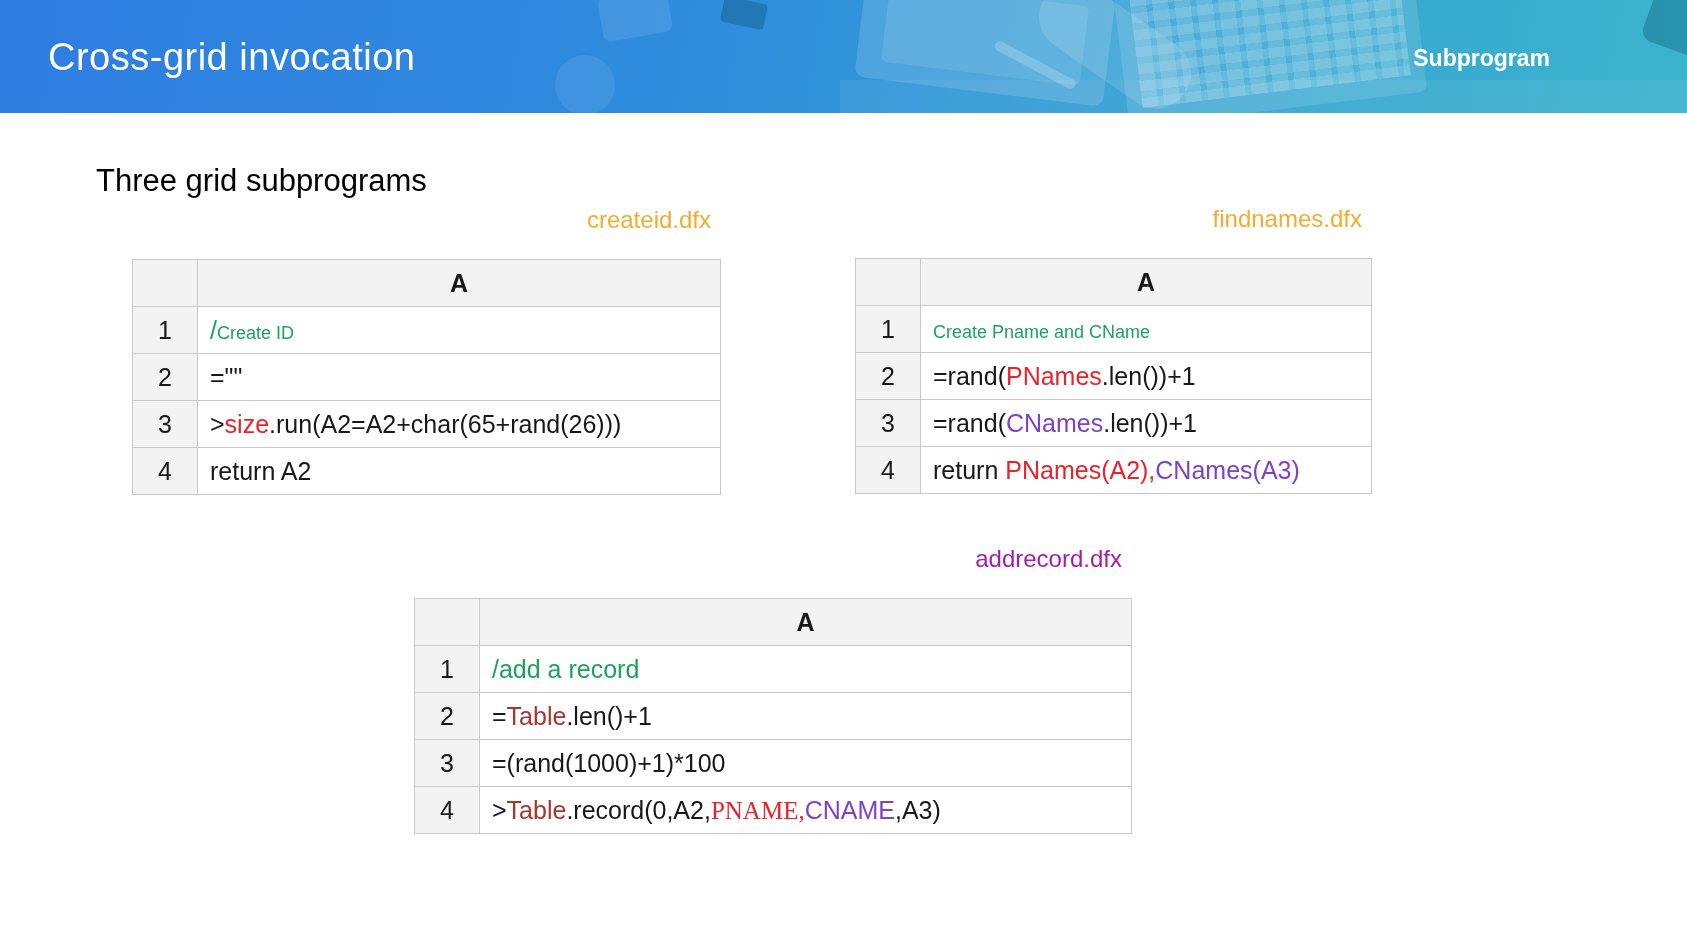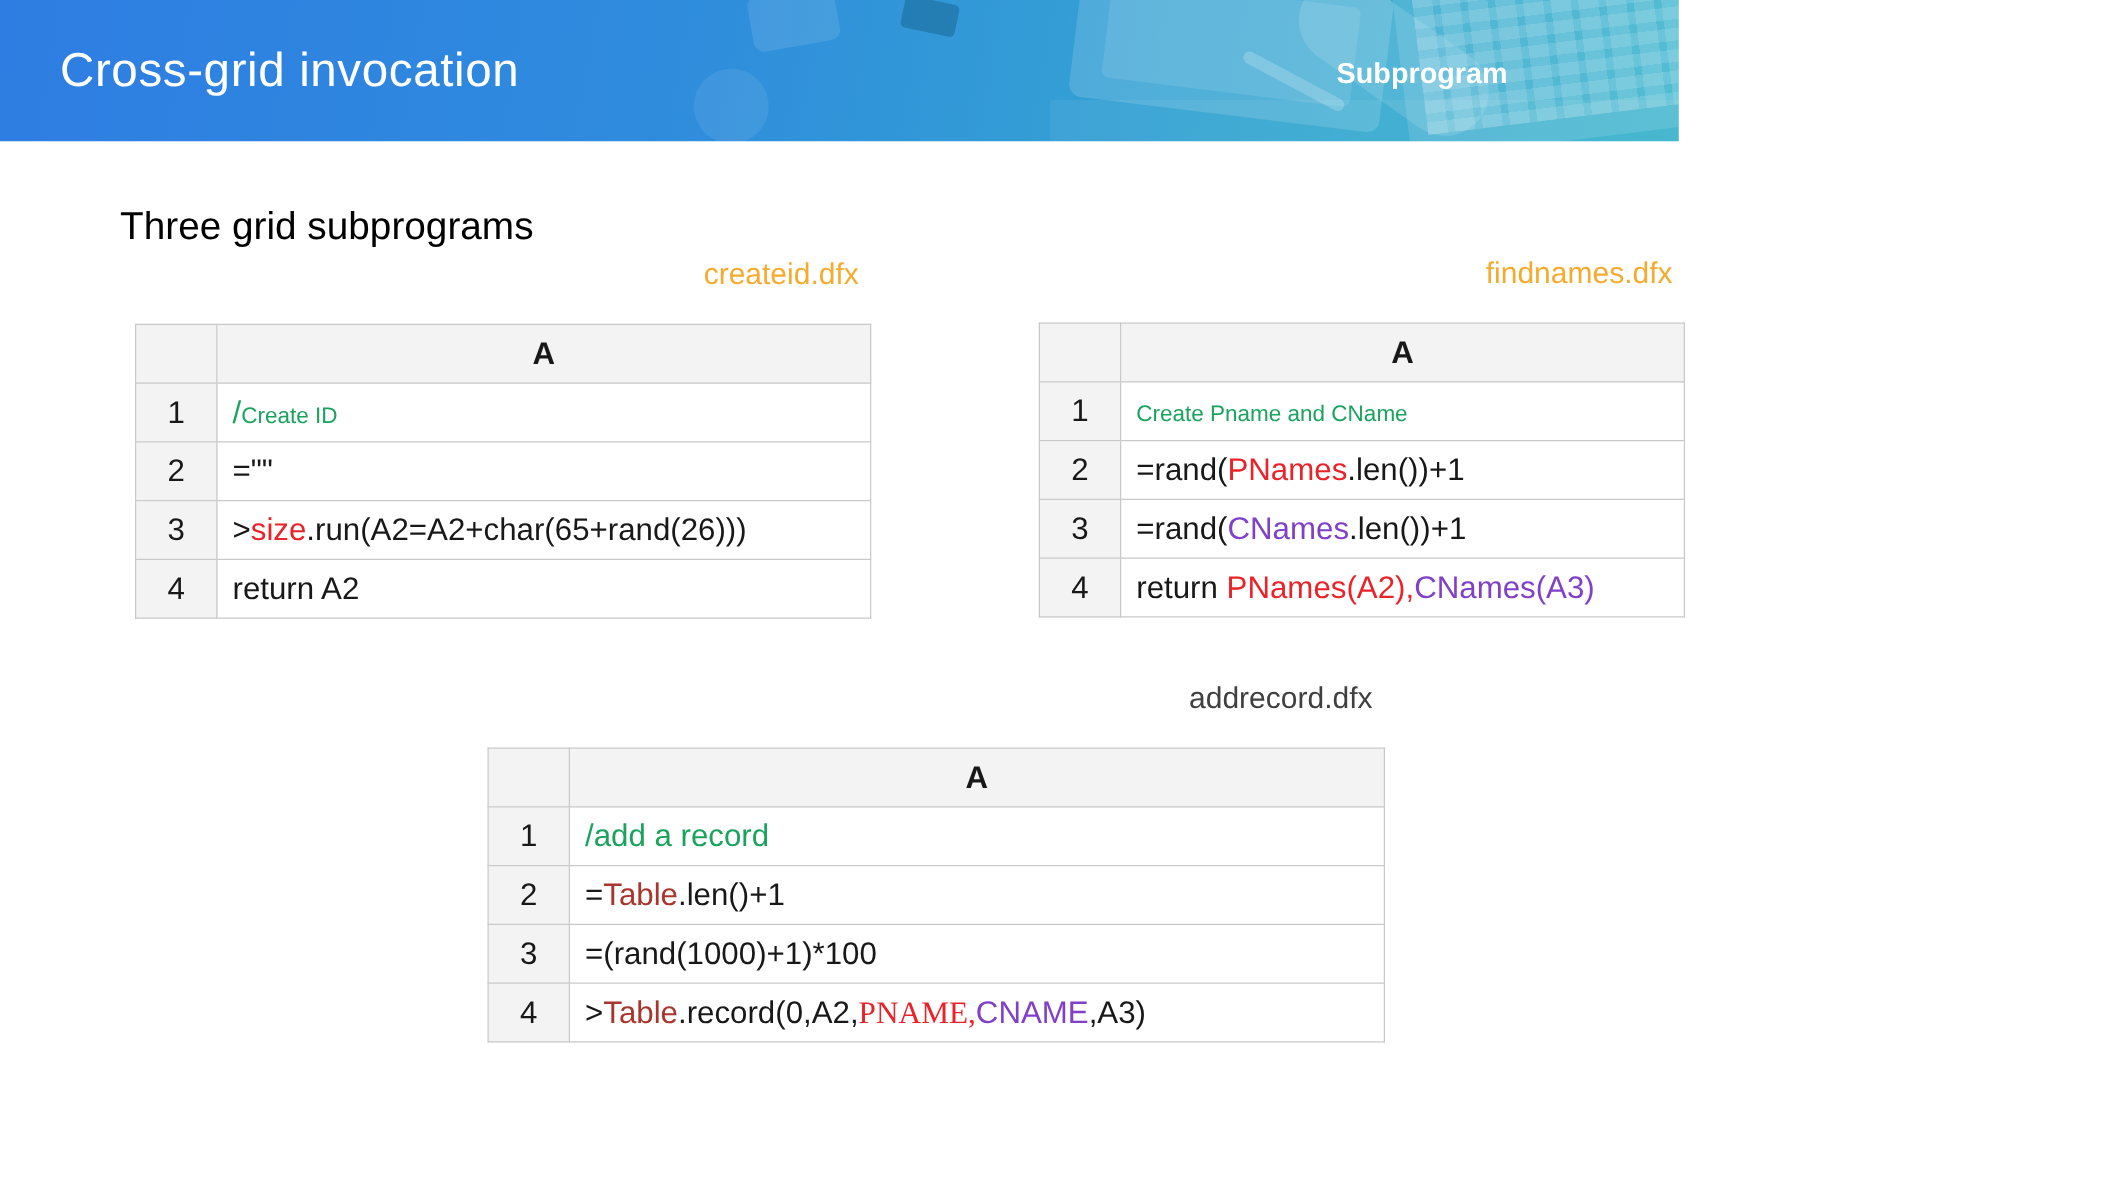--- a/index.html
+++ b/index.html
@@ -3,21 +3,21 @@
 <meta charset="utf-8">
 <style>
   html,body{margin:0;padding:0;}
   body{
     width:1687px;height:949px;position:relative;background:#ffffff;
     font-family:"Liberation Sans", sans-serif;overflow:hidden;
   }
 
   
   .header{
-    position:absolute;left:0;top:0;width:1343px;height:113px;
+    position:absolute;left:0;top:0;width:1687px;height:113px;
     background:linear-gradient(100deg,#2e7de2 0%,#2f8cdd 40%,#35a4d2 72%,#3cb4cd 100%);
     overflow:hidden;
   }
   .photo span{position:absolute;display:block;}
   .ph-tablet{left:860px;top:-18px;width:250px;height:110px;background:rgba(255,255,255,0.14);border-radius:10px;transform:rotate(7deg);}
   .ph-screen{left:885px;top:-6px;width:200px;height:80px;background:rgba(255,255,255,0.10);border-radius:6px;transform:rotate(7deg);}
   .ph-laptop{left:1120px;top:-30px;width:300px;height:140px;background:rgba(255,255,255,0.12);border-radius:8px;transform:rotate(-7deg);}
   .ph-keys{left:1135px;top:-18px;width:270px;height:110px;transform:rotate(-7deg);
     background:
       repeating-linear-gradient(0deg, rgba(255,255,255,0.28) 0 10px, rgba(0,0,0,0) 10px 17px),
@@ -37,21 +37,21 @@
   }
   .header-badge{
     position:absolute;right:137px;top:45px;font-size:23px;color:#ffffff;font-weight:700;
   }
 
   
   .page-heading{
     position:absolute;left:96px;top:163px;font-size:31px;color:#000000;
   }
 
-  .grid{position:absolute;}
+  .grid{position:absolute;margin-left:24px;}
   #g1{left:108px;top:205px;width:589px;}
   #g2{left:811px;top:204px;width:517px;padding-left:20px;}
   #g3{left:390px;top:544px;width:718px;}
 
   .filename{
     height:30px;line-height:30px;margin-bottom:24px;
     text-align:right;padding-right:10px;font-size:24px;
   }
 
   table.sheet{width:100%;border-collapse:collapse;background:#ffffff;table-layout:fixed;}
@@ -138,21 +138,21 @@
         </tr>
         <tr>
           <td class="num">4</td>
           <td class="code"><span style="color: rgb(24, 24, 24);">return </span><span style="color: rgb(232, 35, 42);">PNames(A2),</span><span style="color: rgb(128, 64, 200);">CNames(A3)</span></td>
         </tr>
       </tbody>
   </table>
 </div>
 
 <div class="grid" id="g3">
-  <div class="filename" style="color: #404040; text-align: right;">addrecord.dfx</div>
+  <div class="filename" style="color: #a21caf; text-align: right;">addrecord.dfx</div>
   <table class="sheet">
     <thead>
       <tr>
         <td class="num"></td>
         <td class="colhead">A</td>
       </tr>
     </thead>
     <tbody>
         <tr>
           <td class="num">1</td>

